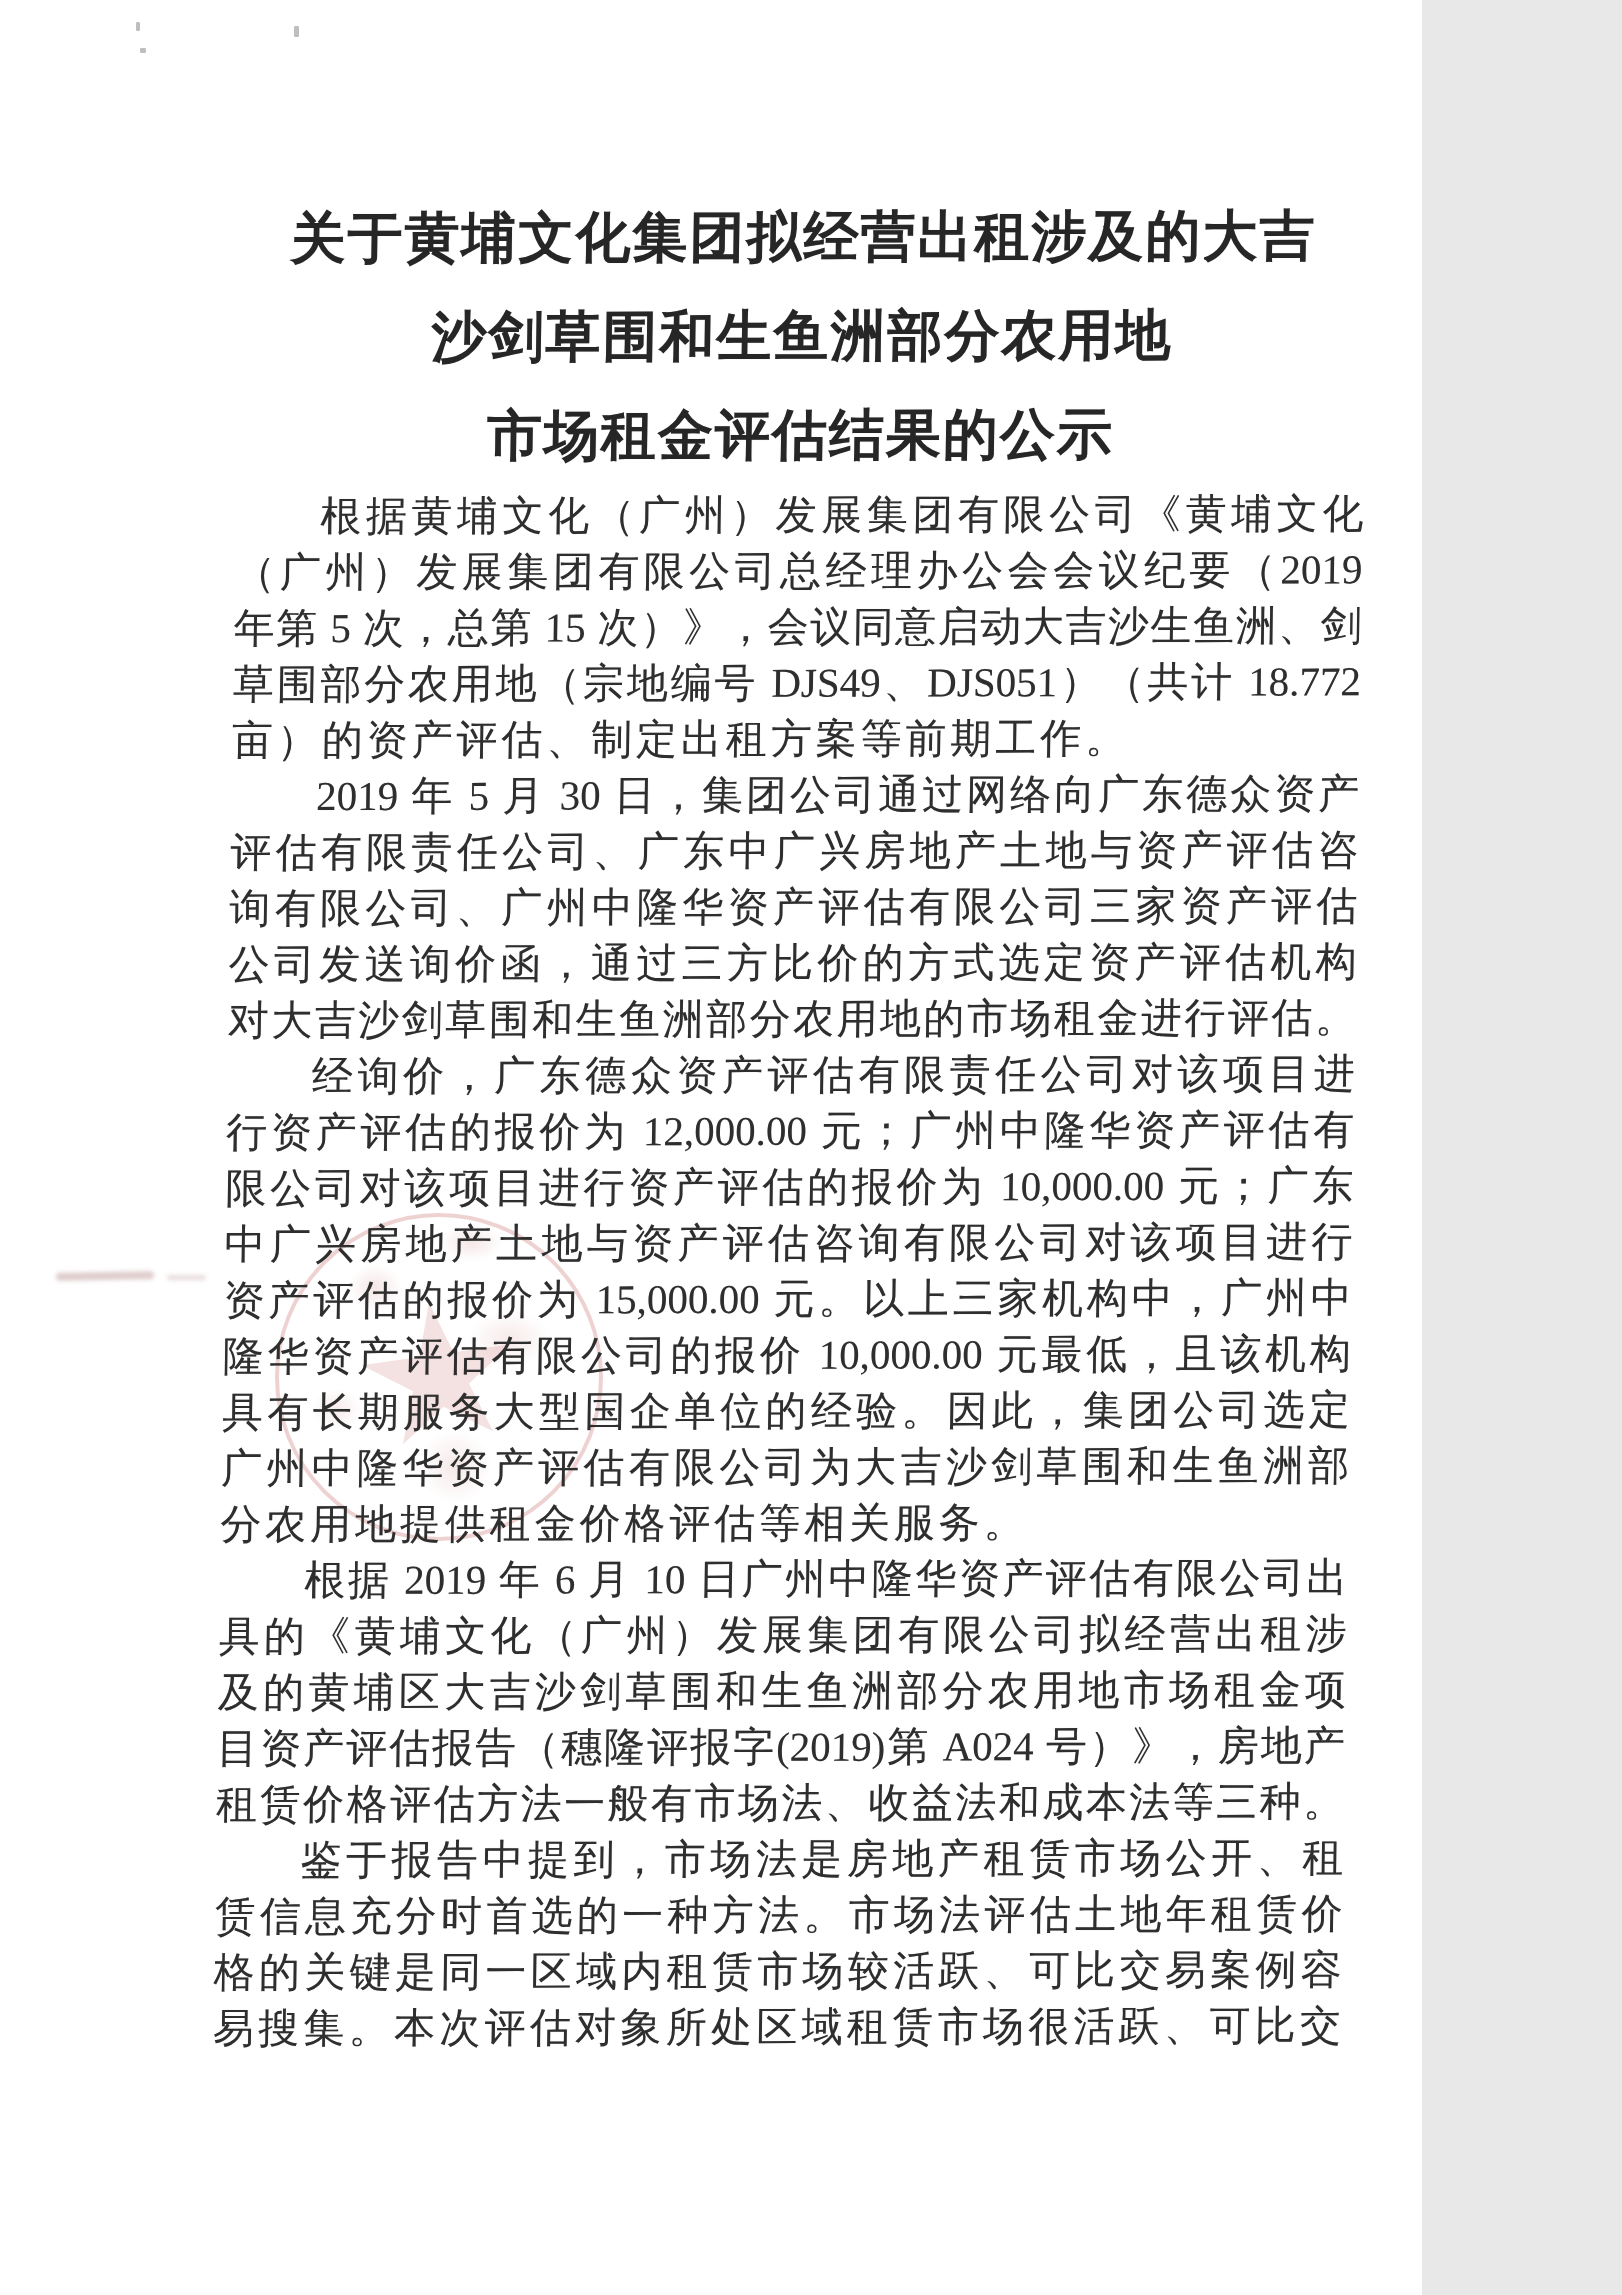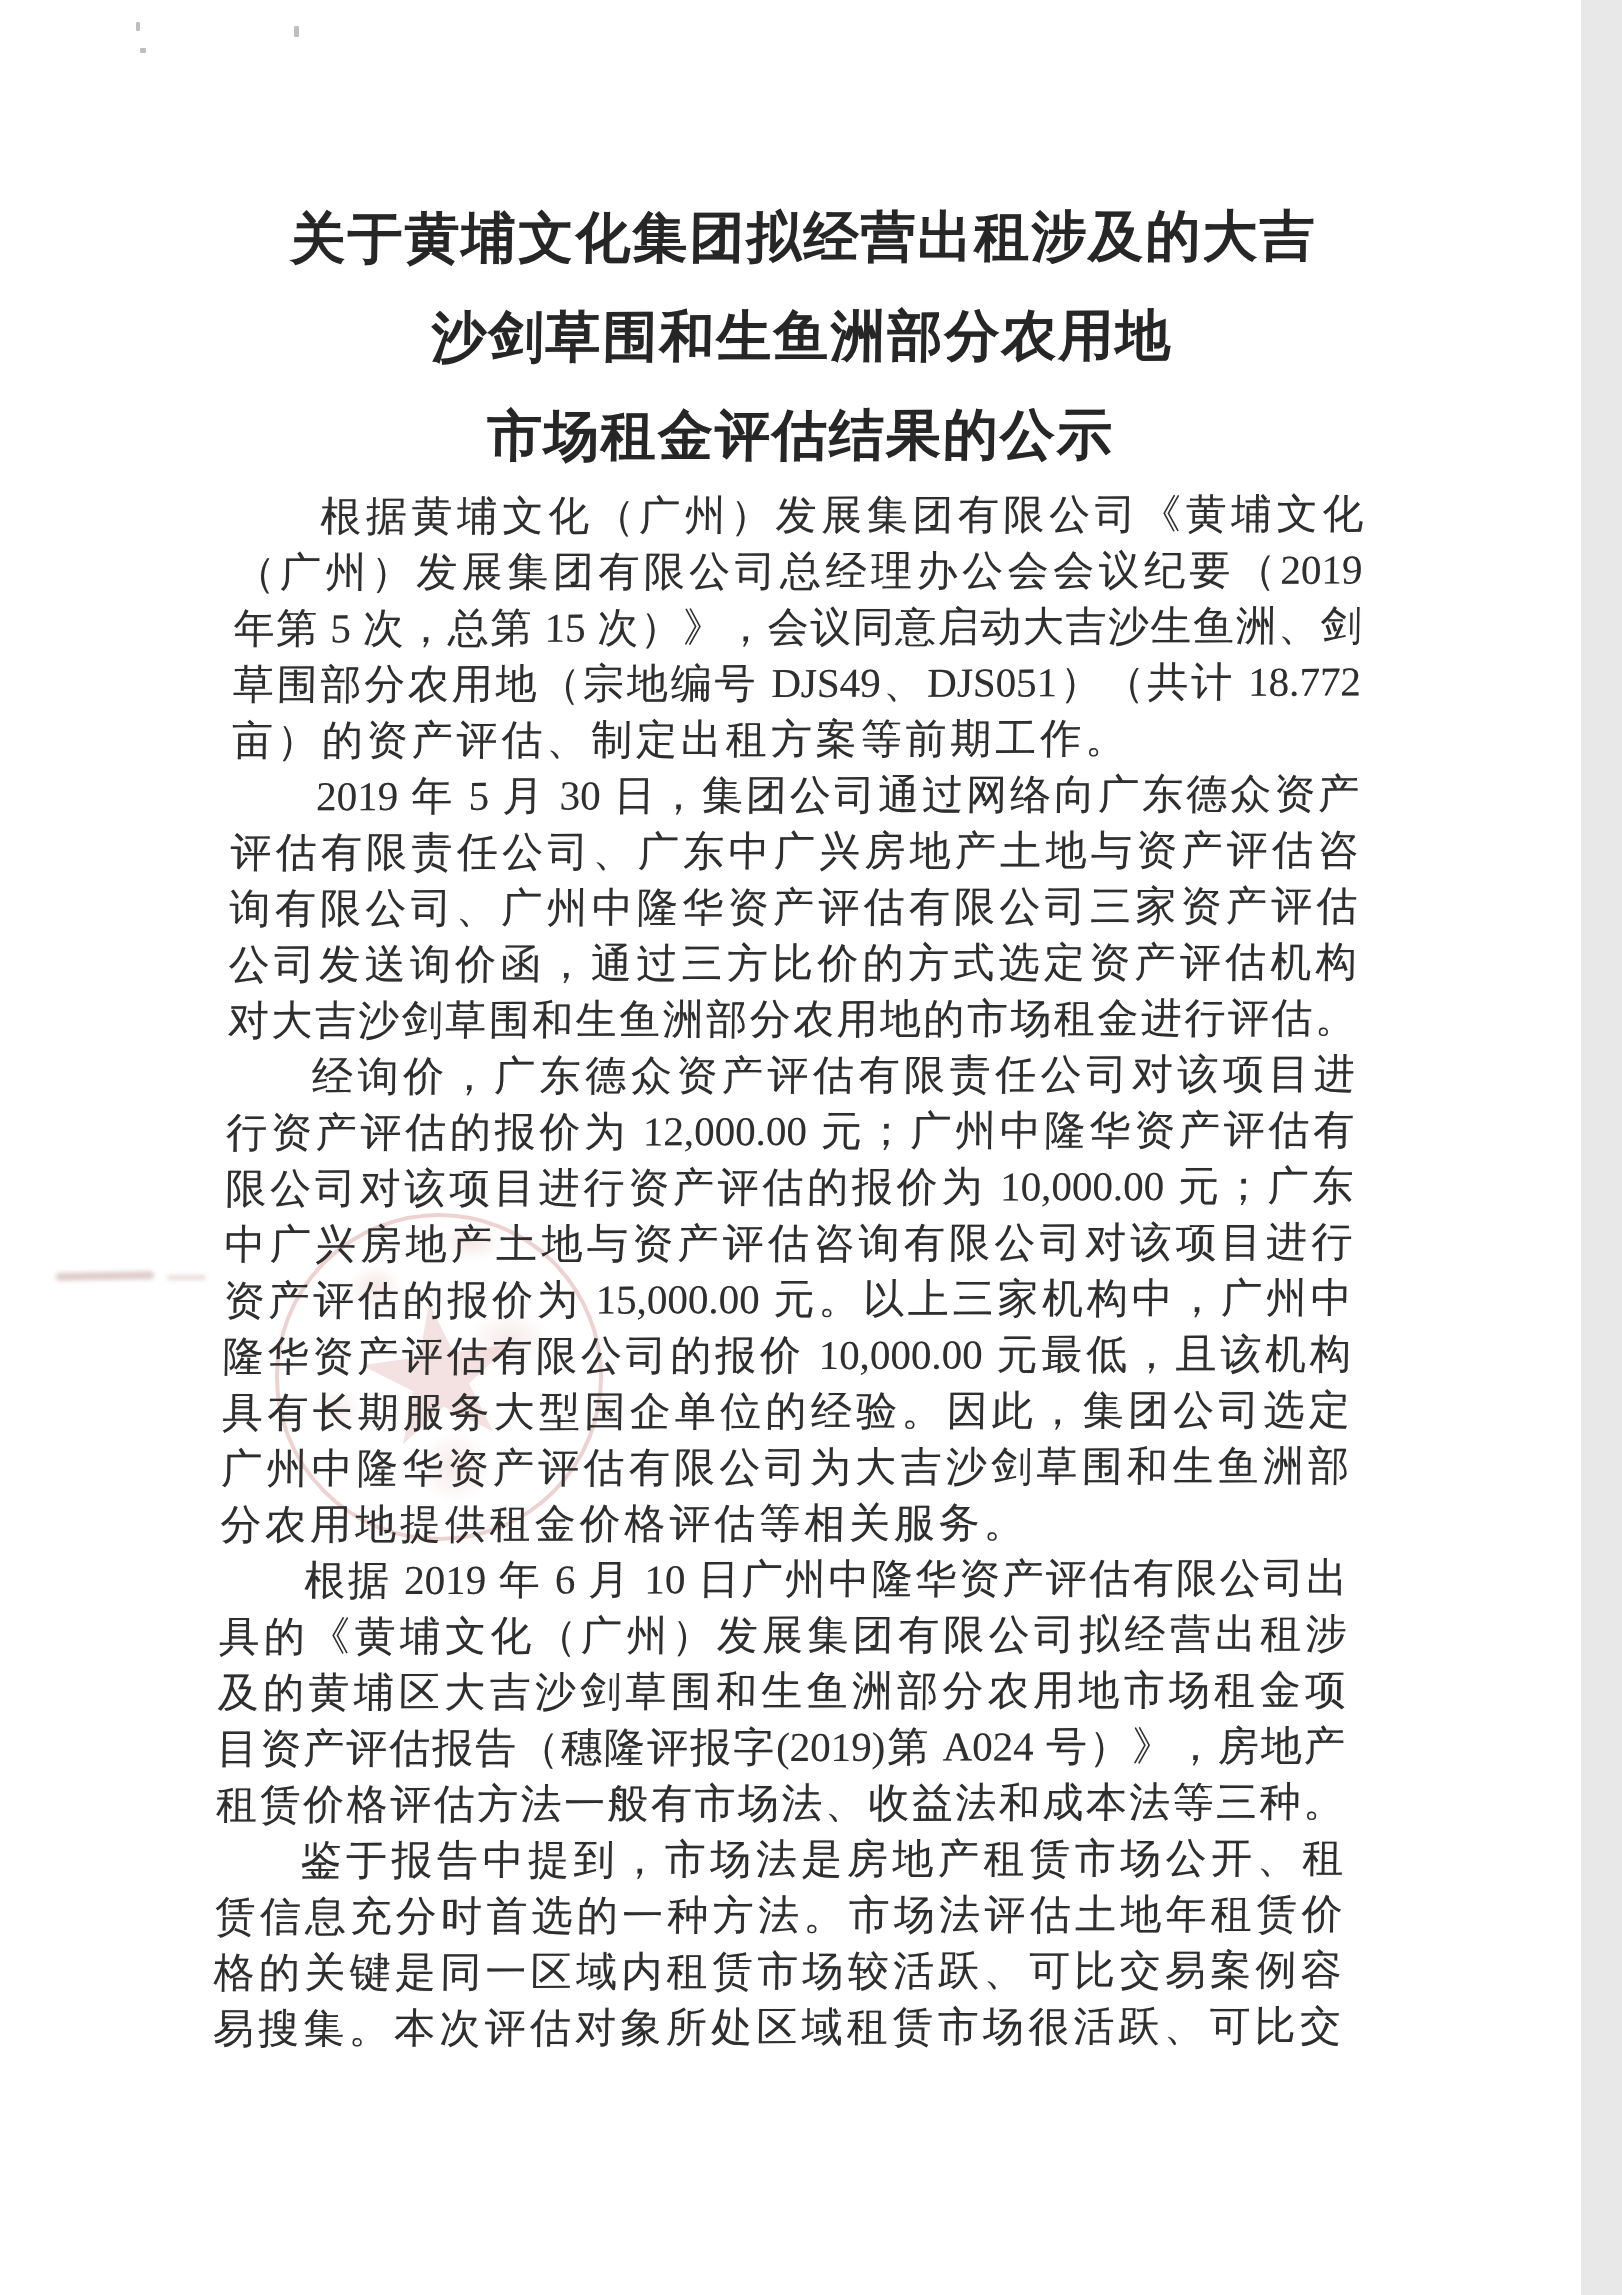--- a/index.html
+++ b/index.html
@@ -1,18 +1,18 @@
 <!DOCTYPE html>
 <html style="font-size:10.5px"><head>
 <meta charset="utf-8">
 <style>
   html,body{margin:0;padding:0;background:#e8e8e8;}
   .page{
     position:relative;
-    width:1581px;height:2295px;
+    width:1422px;height:2295px;
     background:#ffffff;
     overflow:hidden;
     font-family:"Liberation Serif","DejaVu Serif",serif;
     color:#2e2e2e;
   }
   .content{
     position:absolute;left:0;top:0;width:100%;height:100%;
     transform:rotate(-0.15deg) skewX(-1deg);
     transform-origin:50% 0;
   }

